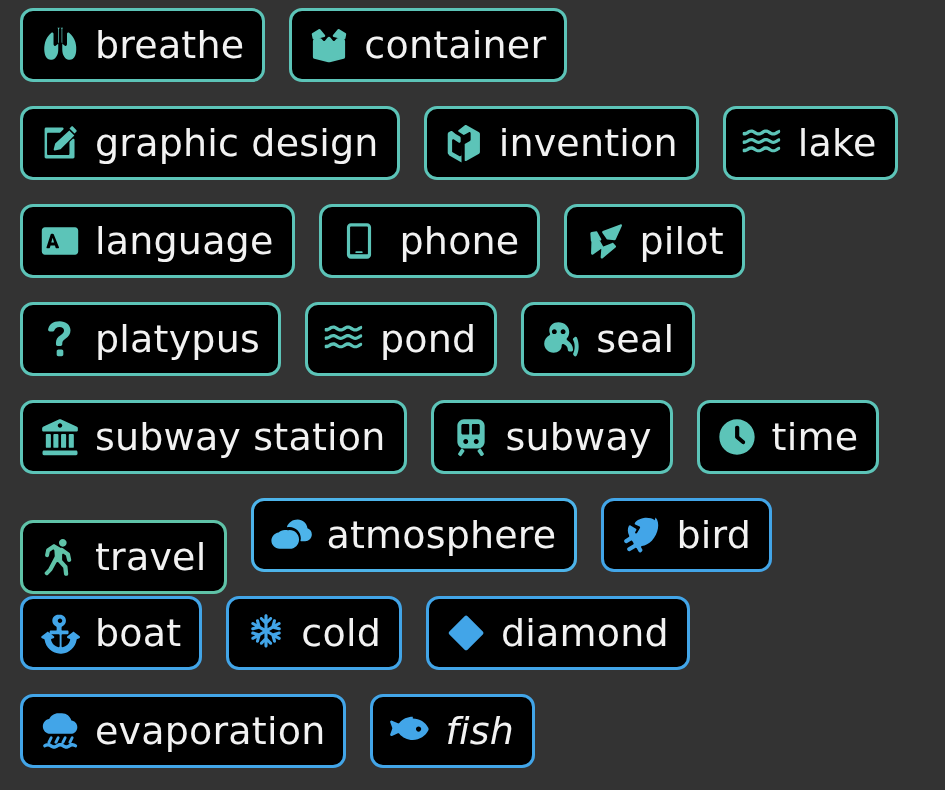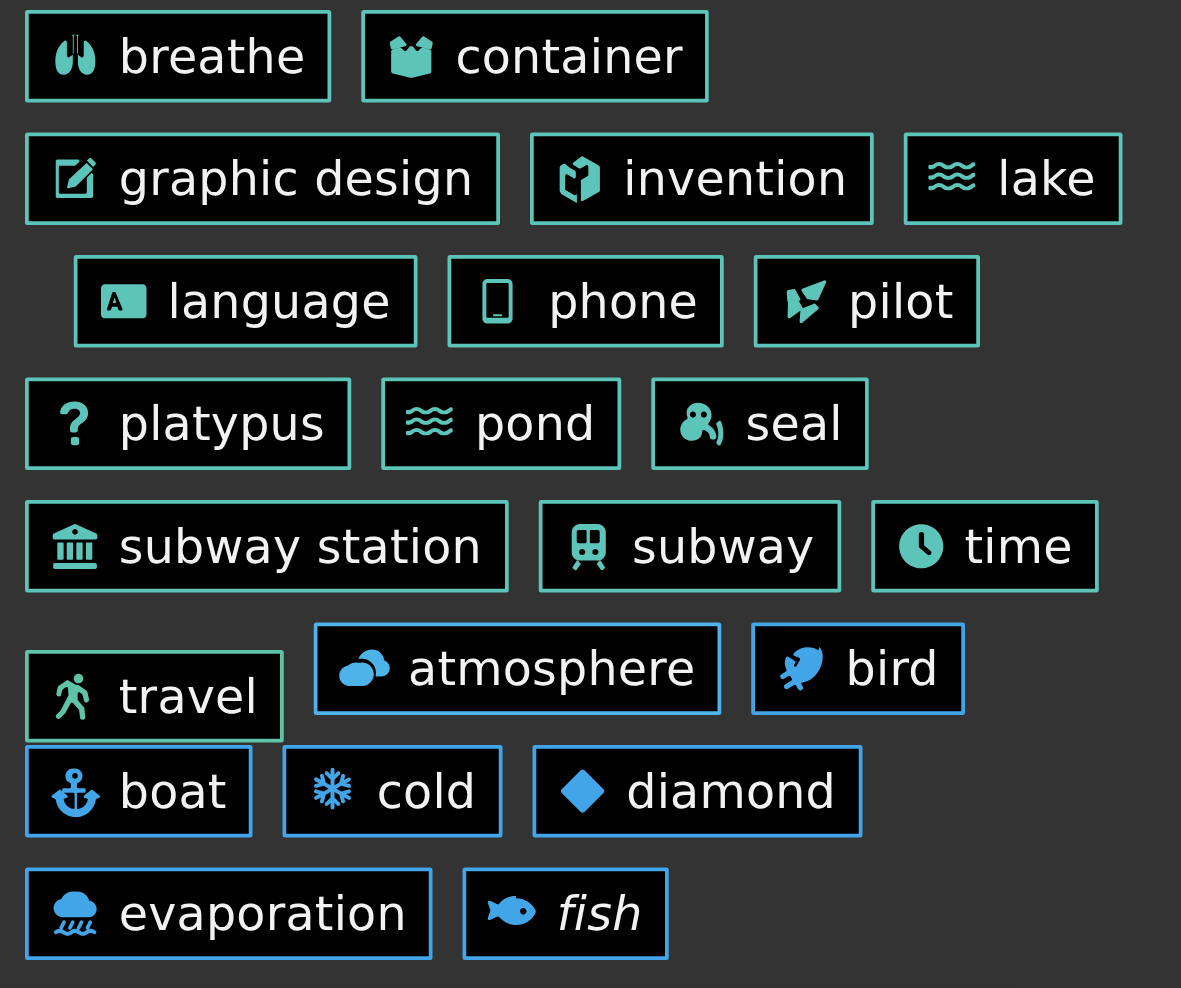--- a/index.html
+++ b/index.html
@@ -29,21 +29,21 @@
   }
   .chip {
     display: flex;
     flex-direction: row;
     align-items: center;
     height: 74px;
     box-sizing: border-box;
     background: #000000;
     border-style: solid;
     border-width: 3px;
-    border-radius: 2px;
+    border-radius: 13px;
     padding: 0 18px 0 16px;
     gap: 14px;
   }
   .chip-icon {
     width: 42px;
     height: 42px;
     flex: 0 0 42px;
     display: flex;
     align-items: center;
     justify-content: center;
@@ -103,21 +103,21 @@
       <div class="chip" style="border-color: rgb(92, 196, 184);">
         <span class="chip-icon" style="color: rgb(92, 196, 184);">
           <svg viewBox="0 0 24 24" fill="currentColor">
             <path d="M2.3 5.6c1-.8 2-1.3 3-1.3s1.8.4 2.5.9c.6.4 1.1.7 1.7.7s1.1-.3 1.7-.7c.7-.5 1.5-.9 2.5-.9s1.8.4 2.5.9c.6.4 1.1.7 1.7.7s1.1-.3 1.7-.7c.4-.3.9-.6 1.4-.7.4-.1.8.2.8.6v.6c0 .3-.2.6-.5.7-.3.1-.5.2-.7.4-.7.5-1.6.9-2.7.9s-2-.4-2.7-.9c-.5-.4-.9-.6-1.5-.6s-1 .2-1.5.6c-.7.5-1.6.9-2.7.9s-2-.4-2.7-.9c-.5-.4-.9-.6-1.5-.6s-1 .2-1.5.6c-.7.5-1.6.9-2.7.9-.4 0-.7-.3-.7-.7v-.7c0-.2.1-.5.3-.6zm0 4.8c1-.8 2-1.3 3-1.3s1.8.4 2.5.9c.6.4 1.1.7 1.7.7s1.1-.3 1.7-.7c.7-.5 1.5-.9 2.5-.9s1.8.4 2.5.9c.6.4 1.1.7 1.7.7s1.1-.3 1.7-.7c.4-.3.9-.6 1.4-.7.4-.1.8.2.8.6v.6c0 .3-.2.6-.5.7-.3.1-.5.2-.7.4-.7.5-1.6.9-2.7.9s-2-.4-2.7-.9c-.5-.4-.9-.6-1.5-.6s-1 .2-1.5.6c-.7.5-1.6.9-2.7.9s-2-.4-2.7-.9c-.5-.4-.9-.6-1.5-.6s-1 .2-1.5.6c-.7.5-1.6.9-2.7.9-.4 0-.7-.3-.7-.7v-.7c0-.2.1-.5.3-.6zm0 4.8c1-.8 2-1.3 3-1.3s1.8.4 2.5.9c.6.4 1.1.7 1.7.7s1.1-.3 1.7-.7c.7-.5 1.5-.9 2.5-.9s1.8.4 2.5.9c.6.4 1.1.7 1.7.7s1.1-.3 1.7-.7c.4-.3.9-.6 1.4-.7.4-.1.8.2.8.6v.6c0 .3-.2.6-.5.7-.3.1-.5.2-.7.4-.7.5-1.6.9-2.7.9s-2-.4-2.7-.9c-.5-.4-.9-.6-1.5-.6s-1 .2-1.5.6c-.7.5-1.6.9-2.7.9s-2-.4-2.7-.9c-.5-.4-.9-.6-1.5-.6s-1 .2-1.5.6c-.7.5-1.6.9-2.7.9-.4 0-.7-.3-.7-.7v-.7c0-.2.1-.5.3-.6z"></path>
           </svg>
         </span>
         <span class="chip-label">lake</span>
       </div>
     </div>
     <div class="chip-row">
-      <div class="chip" style="border-color: rgb(92, 196, 184); margin-left: 39px;">
+      <div class="chip" style="border-color: rgb(92, 196, 184);">
         <span class="chip-icon" style="color: rgb(92, 196, 184);">
           <svg viewBox="0 0 24 24" fill="currentColor">
             <path d="M3.4 4.2h17.2c1 0 1.8.8 1.8 1.8v12c0 1-.8 1.8-1.8 1.8H3.4c-1 0-1.8-.8-1.8-1.8V6c0-1 .8-1.8 1.8-1.8zm3.3 4-2.4 7.3c-.1.4.1.7.5.7h.9c.2 0 .4-.2.5-.4l.4-1.3h2.5l.4 1.3c.1.2.3.4.5.4h.9c.4 0 .6-.3.5-.7L8.4 8.2c-.1-.2-.3-.4-.5-.4h-.7c-.2 0-.4.2-.5.4zm.3 4.6.8-2.6.8 2.6zM13.2 7.5h6.2c.8 0 1.4.6 1.4 1.4v6.2c0 .8-.6 1.4-1.4 1.4h-6.2c-.8 0-1.4-.6-1.4-1.4V8.9c0-.8.6-1.4 1.4-1.4zm1 1.9c-.3 0-.5.2-.5.5s.2.5.5.5h2.9l-2.9 3.6c-.2.2-.2.5 0 .7.1.1.2.1.4.1h3.9c.3 0 .5-.2.5-.5s-.2-.5-.5-.5h-2.9l2.9-3.6c.2-.2.2-.5 0-.7-.1-.1-.2-.1-.4-.1z"></path>
           </svg>
         </span>
         <span class="chip-label">language</span>
       </div>
       <div class="chip" style="border-color: rgb(92, 196, 184); gap: 20px;">
         <span class="chip-icon" style="color: rgb(92, 196, 184);">
           <svg viewBox="0 0 24 24" fill="currentColor">

